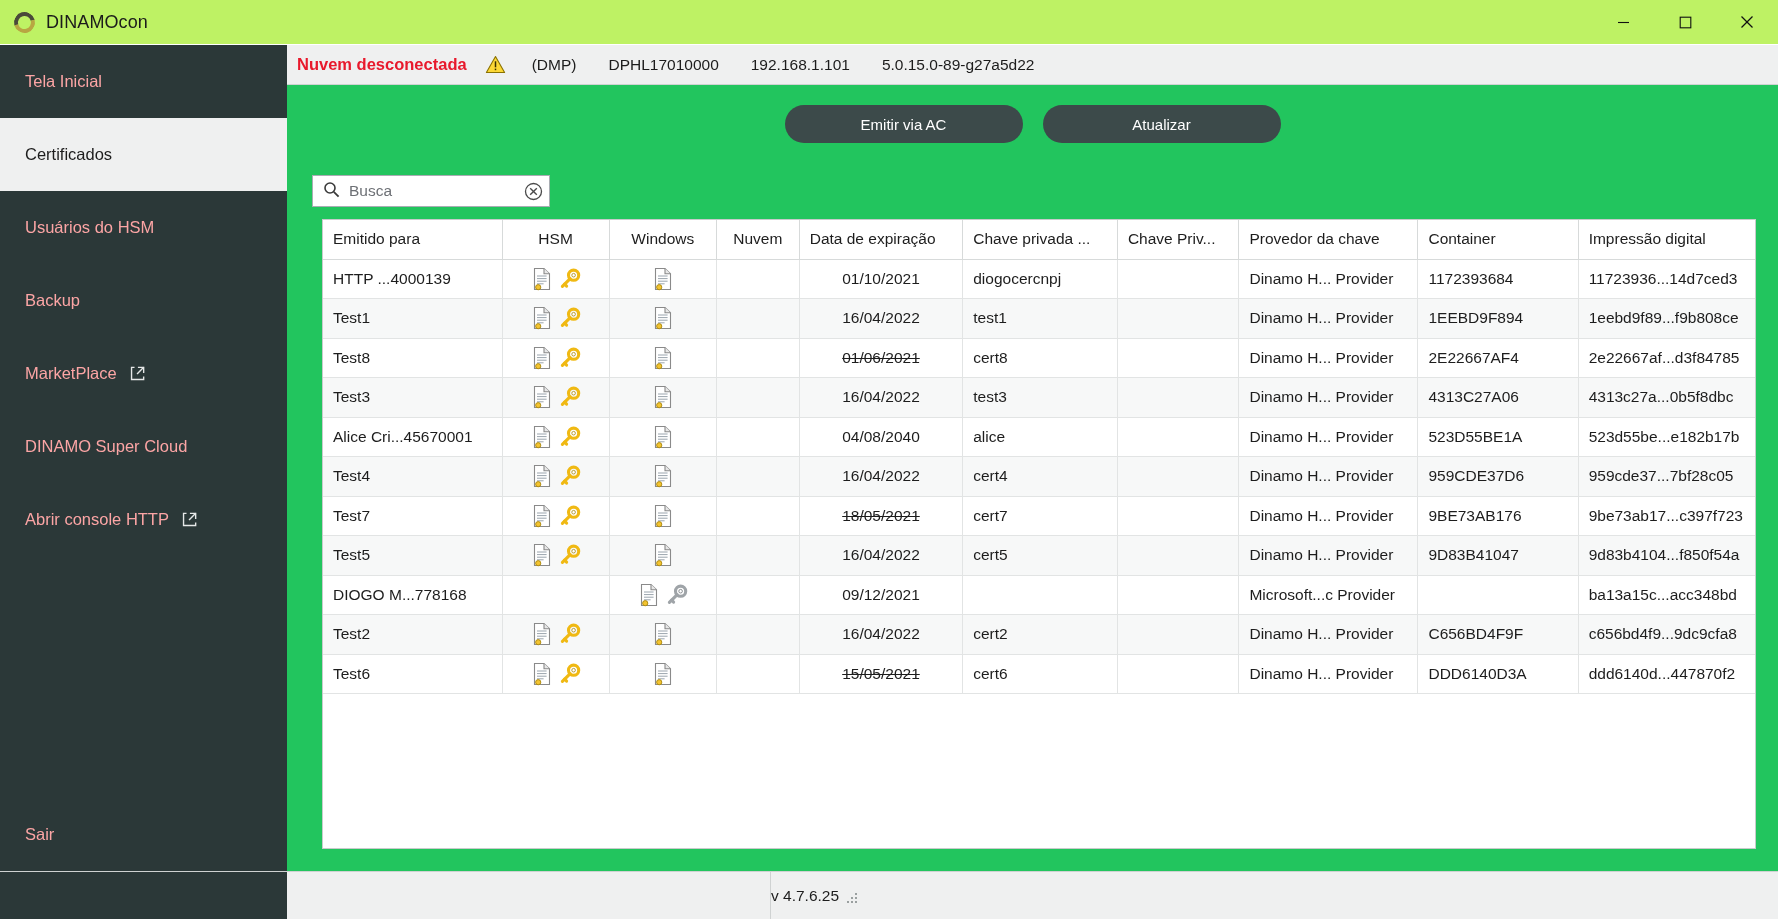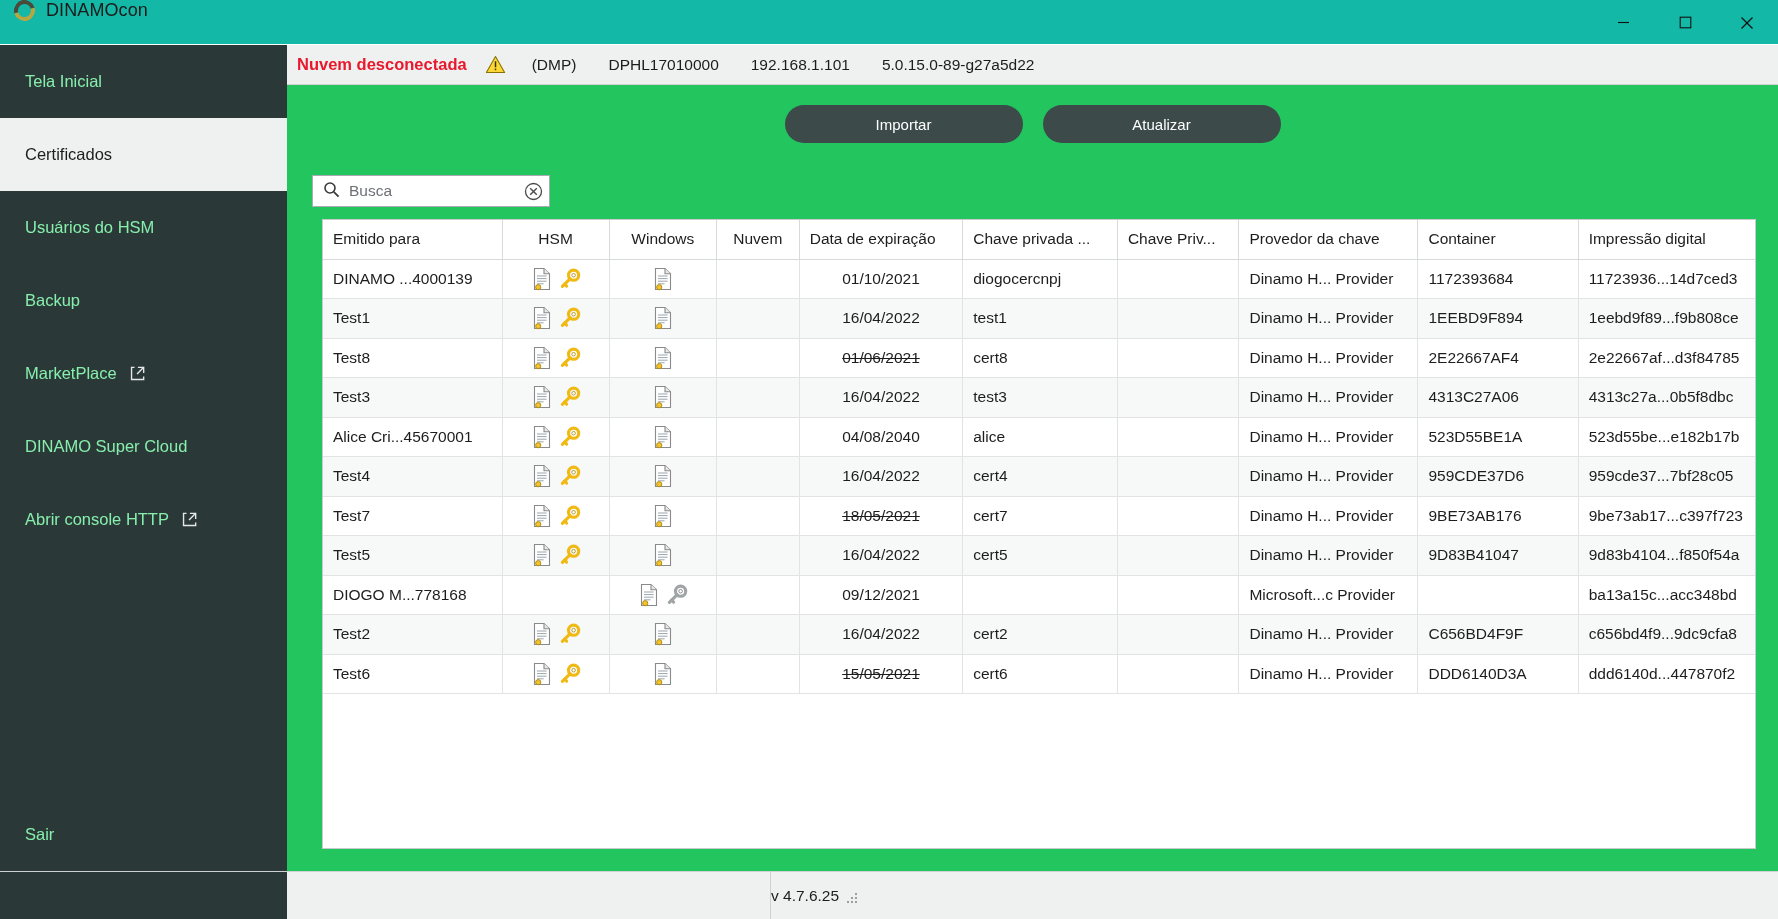--- a/index.html
+++ b/index.html
@@ -5,21 +5,21 @@
   * { box-sizing: border-box; margin: 0; padding: 0; }
   html, body {
     width: 1778px; height: 919px;
     font-family: "Liberation Sans", sans-serif;
     background: #ffffff; overflow: hidden;
   }
   #app { position: relative; width: 1778px; height: 919px; display: flex; flex-direction: column; }
 
   
   .titlebar {
-    height: 45px; background: #14b8a6; display: flex; align-items: flex-start;
+    height: 45px; background: #bef264; display: flex; align-items: center;
     flex: 0 0 45px; border-bottom: 1px solid #ffffff;
   }
   .titlebar-left { display: flex; align-items: center; padding-left: 14px; gap: 11px; }
   .logo-ring {
     width: 21px; height: 21px; border-radius: 50%;
     border: 4px solid #b8a642;
     border-top-color: #4a4a3a; border-left-color: #4a4a3a;
     transform: rotate(30deg);
   }
   .app-title { font-size: 18px; color: #1b1b1b; letter-spacing: .1px; }
@@ -34,21 +34,21 @@
   
   .body { flex: 1; display: flex; min-height: 0; }
 
   
   .sidebar {
     width: 287px; flex: 0 0 287px; background: #2b3838;
     display: flex; flex-direction: column; position: relative;
   }
   .nav-item {
     height: 73px; display: flex; align-items: center; padding-left: 25px;
-    color: #86efac; font-size: 16.5px; gap: 12px; white-space: nowrap;
+    color: #fca5a5; font-size: 16.5px; gap: 12px; white-space: nowrap;
   }
   .nav-item.active { background: #eff0f0; color: #1d1d1d; }
   .nav-item .ext svg { display: block; }
   .nav-gap { flex: 1; }
 
   
   .content { flex: 1; background: #22c55e; display: flex; flex-direction: column; min-width: 0; position: relative; }
 
   .statusline {
     height: 40px; display: flex; align-items: center; gap: 0;
@@ -208,21 +208,21 @@
           </svg>
         </span>
         <span class="status-item">(DMP)</span>
         <span class="status-item">DPHL17010000</span>
         <span class="status-item">192.168.1.101</span>
         <span class="status-item">5.0.15.0-89-g27a5d22</span>
       </div>
 
       <div class="toolbar">
         <button class="tbtn">
-          <span>Importar</span>
+          <span>Emitir via AC</span>
         </button>
         <button class="tbtn">
           <span>Atualizar</span>
         </button>
       </div>
 
       <div class="searchrow">
         <div class="searchbox">
           <span>
             <svg width="17" height="17" viewBox="0 0 17 17">
@@ -264,21 +264,21 @@
                 <th style="">Data de expiração</th>
                 <th>Chave privada ...</th>
                 <th>Chave Priv...</th>
                 <th>Provedor da chave</th>
                 <th>Container</th>
                 <th>Impressão digital</th>
               </tr>
           </thead>
           <tbody id="tbody">
               <tr>
-                <td>DINAMO ...4000139</td>
+                <td>HTTP ...4000139</td>
                 <td class="center">
                   <div class="icons">
                     <svg width="22" height="24" viewBox="0 0 22 24">
                       <path d="M3.5 1.5 H13 L18.5 6.8 V22.5 H3.5 Z" fill="#ffffff" stroke="#8a8a8a" stroke-width="1.1"></path>
                       <path d="M13 1.5 V6.8 H18.5" fill="#e7e7e7" stroke="#8a8a8a" stroke-width="1.1"></path>
                       <line x1="6" y1="9" x2="15.6" y2="9" stroke="#9aa4ad" stroke-width="1"></line>
                       <line x1="6" y1="11.6" x2="15.6" y2="11.6" stroke="#9aa4ad" stroke-width="1"></line>
                       <line x1="6" y1="14.2" x2="15.6" y2="14.2" stroke="#9aa4ad" stroke-width="1"></line>
                       <line x1="6" y1="16.8" x2="12.6" y2="16.8" stroke="#9aa4ad" stroke-width="1"></line>
                       <circle cx="7.2" cy="20.2" r="2.6" fill="#f4c430" stroke="#a8860a" stroke-width=".9"></circle>

